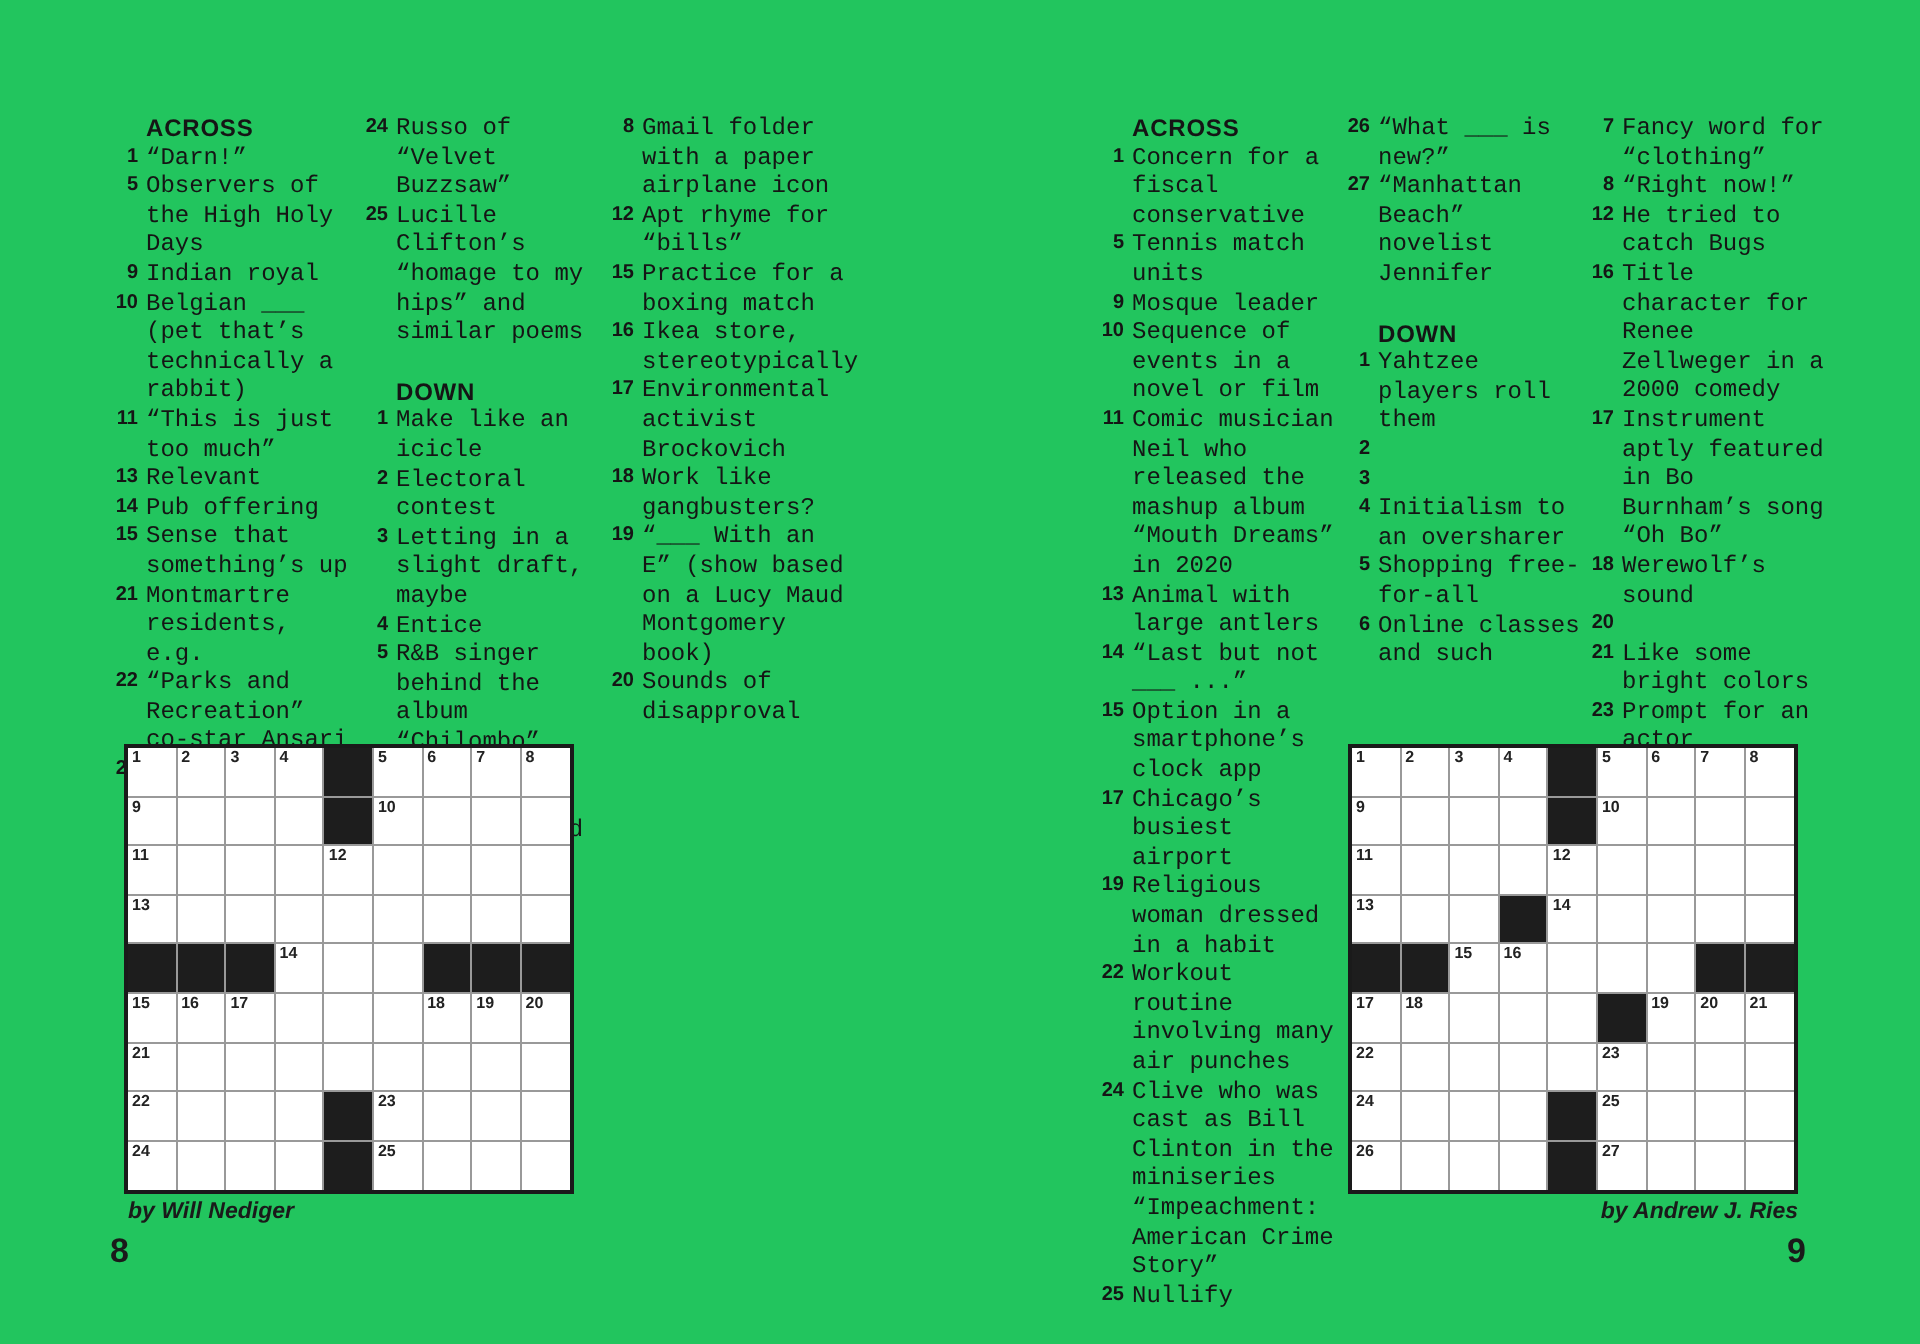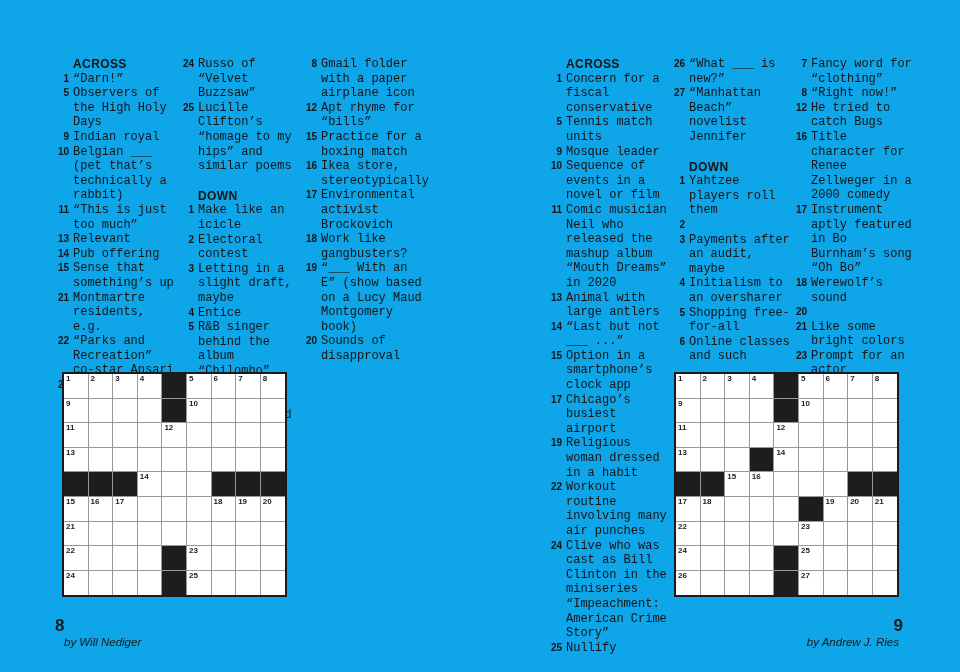--- a/index.html
+++ b/index.html
@@ -1,36 +1,36 @@
 <!DOCTYPE html>
 <html><head>
 <meta charset="utf-8">
 <style>
   html,body{margin:0;padding:0;background:#e8e8e8;}
-  .sheet{position:relative;width:960px;height:672px;background:#0ea5e9;overflow:hidden;
+  .sheet{position:relative;width:960px;height:672px;background:#22c55e;overflow:hidden;
          font-family:"Liberation Serif",serif;color:#151515;margin:0 auto;}
   .clue-col{position:absolute;top:57px;font-size:12px;line-height:14.6px;}
   .clue{display:flex;align-items:flex-start;}
   .cn{flex:0 0 14px;text-align:right;margin-right:4px;font-family:"Liberation Sans",sans-serif;
       font-weight:700;font-size:10px;line-height:14.6px;}
   .ct{flex:1;font-family:Liberation Mono, monospace;}
   .clue-header{font-family:"Liberation Sans",sans-serif;font-weight:700;font-size:12px;
       line-height:14.6px;margin-left:18px;letter-spacing:.4px;}
   .clue-header:not(:first-child){margin-top:15px;}
   .grid{position:absolute;top:372px;display:grid;grid-template-columns:repeat(9,24.6px);
       grid-template-rows:repeat(9,24.6px);border:2px solid #1a1a1a;background:#fff;}
   .cell{position:relative;border-right:1px solid #999;border-bottom:1px solid #999;
       box-sizing:border-box;background:#fff;}
   .cell:nth-child(9n){border-right:none;}
   .cell:nth-child(n+73){border-bottom:none;}
   .cell.black{background:#1d1d1d;}
   .num{position:absolute;top:1px;left:2px;font-family:"Liberation Sans",sans-serif;
       font-weight:700;font-size:8px;line-height:8px;color:#222;}
-  .byline{position:absolute;top:600px;font-family:"Liberation Sans",sans-serif;font-weight:400;
-      font-style:italic;font-size:11.5px;color:#1a1a1a;margin-top:36px;}
+  .byline{position:absolute;top:600px;font-family:"Liberation Sans",sans-serif;font-weight:700;
+      font-style:italic;font-size:11.5px;color:#1a1a1a;}
   .pagenum{position:absolute;top:616px;font-family:"Liberation Sans",sans-serif;font-weight:700;
       font-size:17px;color:#1a1a1a;}
   #col-l0{left:55px;width:119px;} #col-l1{left:180px;width:119px;} #col-l2{left:303px;width:119px;}
   #col-r0{left:548px;width:121px;} #col-r1{left:671px;width:119px;} #col-r2{left:793px;width:122px;}
   #grid-left{left:62px;} #grid-right{left:674px;}
   #byline-left{left:64px;} #byline-right{right:61px;text-align:center;}
   #pn-left{left:55px;} #pn-right{right:57px;text-align:right;}
 </style>
 </head>
 <body>
@@ -363,21 +363,20 @@
         <div class="clue-header">DOWN</div>
         <div class="clue">
           <span class="cn">1</span>
           <span class="ct">Yahtzee players roll them</span>
         </div>
         <div class="clue">
           <span class="cn">2</span>
         </div>
         <div class="clue">
           <span class="cn">3</span>
-          <span class="ct">Payments after an audit, maybe</span>
         </div>
         <div class="clue">
           <span class="cn">4</span>
           <span class="ct">Initialism to an oversharer</span>
         </div>
         <div class="clue">
           <span class="cn">5</span>
           <span class="ct">Shopping free-for-all</span>
         </div>
         <div class="clue">

